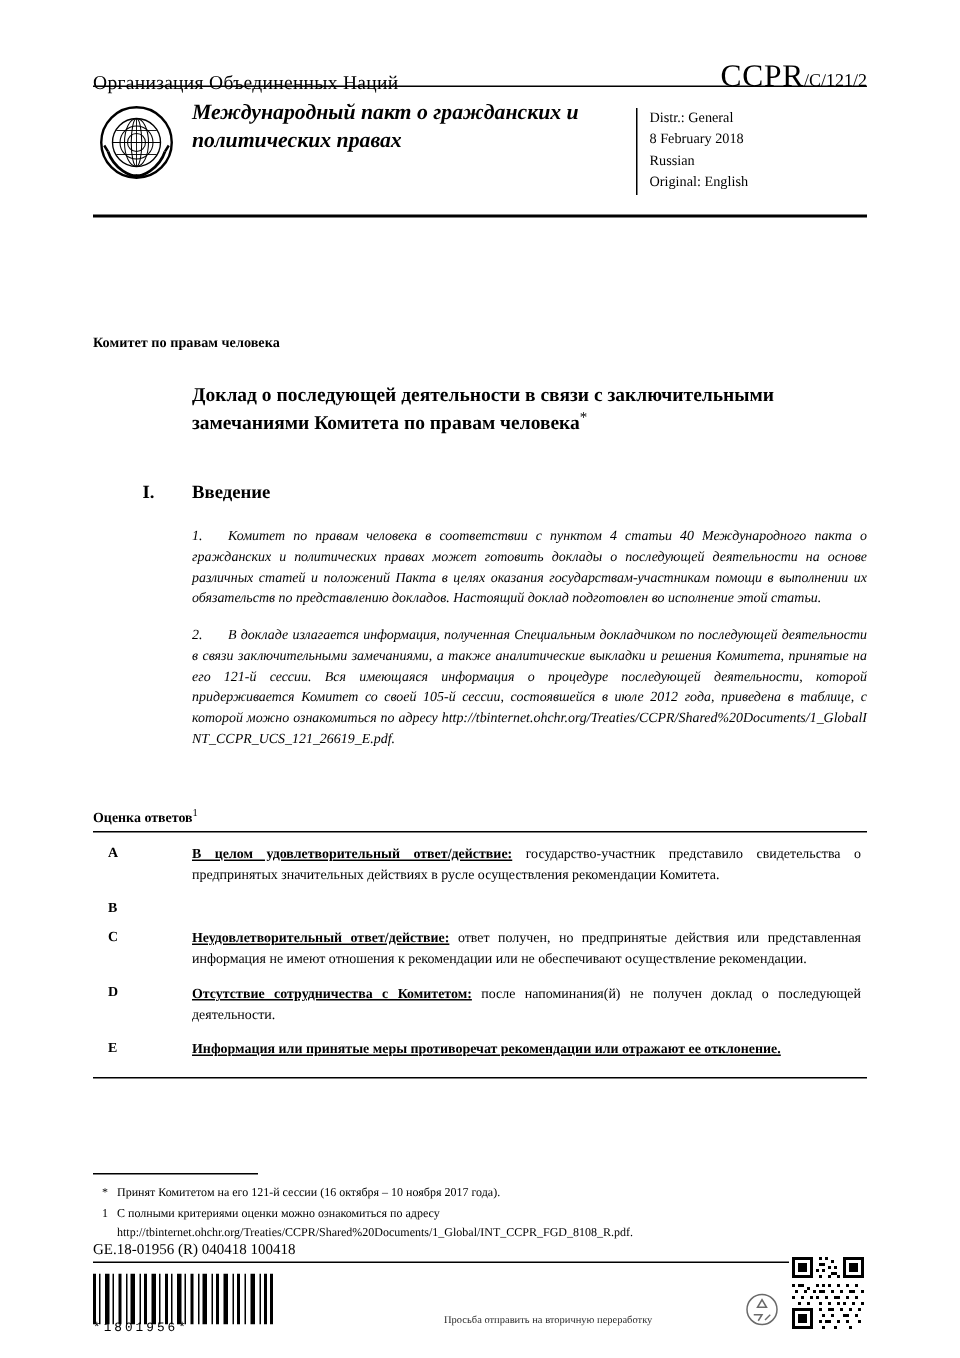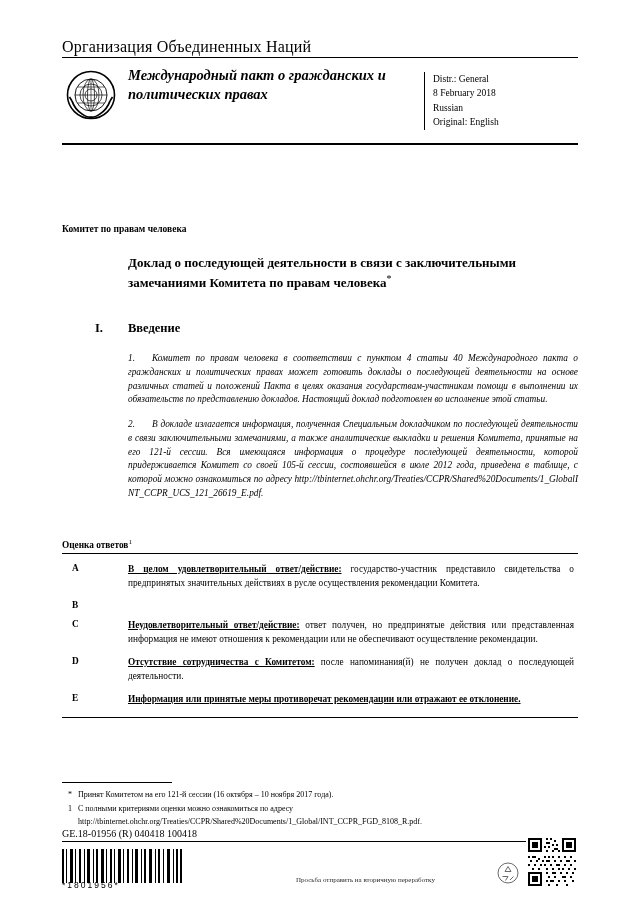--- a/index.html
+++ b/index.html
@@ -26,21 +26,21 @@
   .header-org-row {
     position: absolute;
     left: 62px;
     top: 38px;
     width: 516px;
     display: flex;
     align-items: flex-end;
     justify-content: space-between;
   }
   .org-name {
-    font-size: 16px;
+    font-size: 13px;
     letter-spacing: 0.2px;
     text-align: center;
   }
   .symbol {
     font-family: "Liberation Serif", serif;
     white-space: nowrap;
   }
   .symbol .main {
     font-size: 21px;
     letter-spacing: 0.5px;
@@ -250,21 +250,21 @@
     top: 849px;
     width: 120px;
     height: 34px;
   }
   .barcode-text {
     position: absolute;
     left: 62px;
     top: 880px;
     font-size: 8.5px;
     letter-spacing: 2px;
-    font-family: Liberation Sans, sans-serif;
+    font-family: Liberation Mono, monospace;
   }
   .recycle-note {
     position: absolute;
     left: 296px;
     top: 876px;
     font-size: 7px;
     color: #2a2a2a;
   }
   .recycle-logo {
     position: absolute;
@@ -282,20 +282,23 @@
   }
   .qr svg { display:block; }
 </style>
 </head>
 <body>
 
 <div class="page">
 
   <div class="header-org-row">
     <div class="org-name">Организация Объединенных Наций</div>
+    <div class="symbol">
+      <span class="main">CCPR</span><span class="sub">/C/121/2</span>
+    </div>
   </div>
   <div class="rule-top"></div>
 
   <div class="emblem">
     <svg width="50" height="50" viewBox="0 0 50 50">
       <circle cx="25" cy="25" r="23.5" fill="none" stroke="#000" stroke-width="1.6"></circle>
       <circle cx="25" cy="25" r="16" fill="none" stroke="#000" stroke-width="0.9"></circle>
       <circle cx="25" cy="25" r="11" fill="none" stroke="#000" stroke-width="0.7"></circle>
       <circle cx="25" cy="25" r="6" fill="none" stroke="#000" stroke-width="0.7"></circle>
       <ellipse cx="25" cy="25" rx="8" ry="16" fill="none" stroke="#000" stroke-width="0.7"></ellipse>

